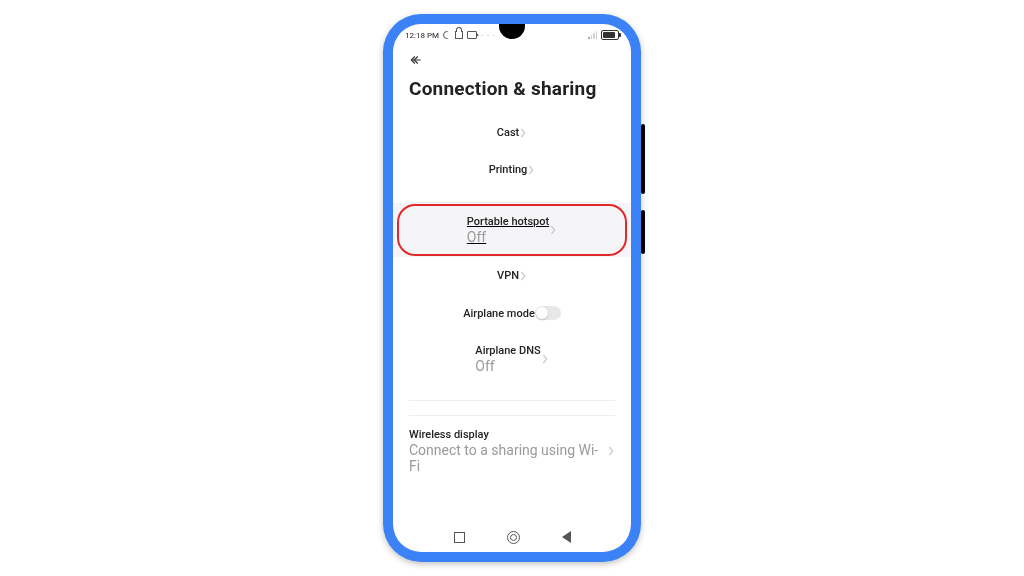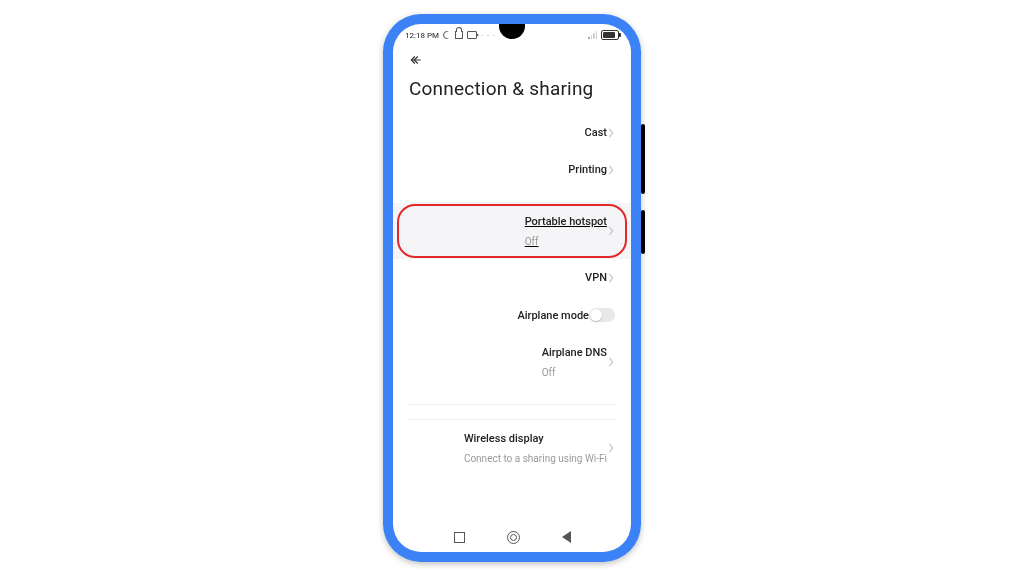--- a/index.html
+++ b/index.html
@@ -25,25 +25,25 @@
   .sig span:nth-child(1){left:0;height:2px;background:#888;}
   .sig span:nth-child(2){left:2.5px;height:4px;}
   .sig span:nth-child(3){left:5px;height:6px;}
   .sig span:nth-child(4){left:7.5px;height:8px;}
   .batt{width:16px;height:8px;border:1px solid #333;border-radius:2px;position:relative;}
   .batt:after{content:"";position:absolute;right:-3px;top:2px;width:2px;height:4px;background:#333;border-radius:0 1px 1px 0;}
   .batt i{position:absolute;left:1px;top:1px;bottom:1px;width:12px;background:#333;border-radius:1px;}
   .back{padding:6px 16px 2px;}
   .arrow{width:14px;height:14px;display:inline-block;}
   .arrow svg{width:14px;height:14px;}
-  .title{padding:4px 16px 14px;font-size:19px;font-weight:400;color:#222;letter-spacing:.2px;}
-  .row{position:relative;padding:12px 16px;display:flex;align-items:center;justify-content:flex-end;}
+  .title{padding:4px 16px 14px;font-size:19px;font-weight:700;color:#222;letter-spacing:.2px;}
+  .row{position:relative;padding:12px 16px;display:flex;align-items:center;justify-content:center;}
   .row .txt{display:flex;flex-direction:column;}
   .row .lbl{font-size:11px;color:#222;font-weight:500;}
-  .row .sub{font-size:10px;color:#9a9a9a;margin-top:8px;}
+  .row .sub{font-size:14px;color:#9a9a9a;margin-top:1px;}
   .chev{color:#c8c8c8;}
   .chev svg{width:8px;height:10px;display:block;}
   .gap{height:14px;}
   .gap-rule{height:1px;background:#eee;margin:0 16px;}
   .highlight{background:#f5f5f7;text-decoration:underline;}
   .ring{position:absolute;left:4px;right:4px;top:1px;bottom:1px;border:2.5px solid #e22828;border-radius:18px;pointer-events:none;}
   .toggle{width:26px;height:14px;background:#e8e8ea;border-radius:8px;position:relative;}
   .toggle i{position:absolute;left:1px;top:1px;width:12px;height:12px;background:#fff;border-radius:50%;box-shadow:0 1px 2px rgba(0,0,0,.2);}
   .navbar{position:absolute;bottom:0;left:0;right:0;height:30px;display:flex;align-items:center;justify-content:center;gap:42px;}
   .nav-sq{width:9px;height:9px;border:1.5px solid #555;}

